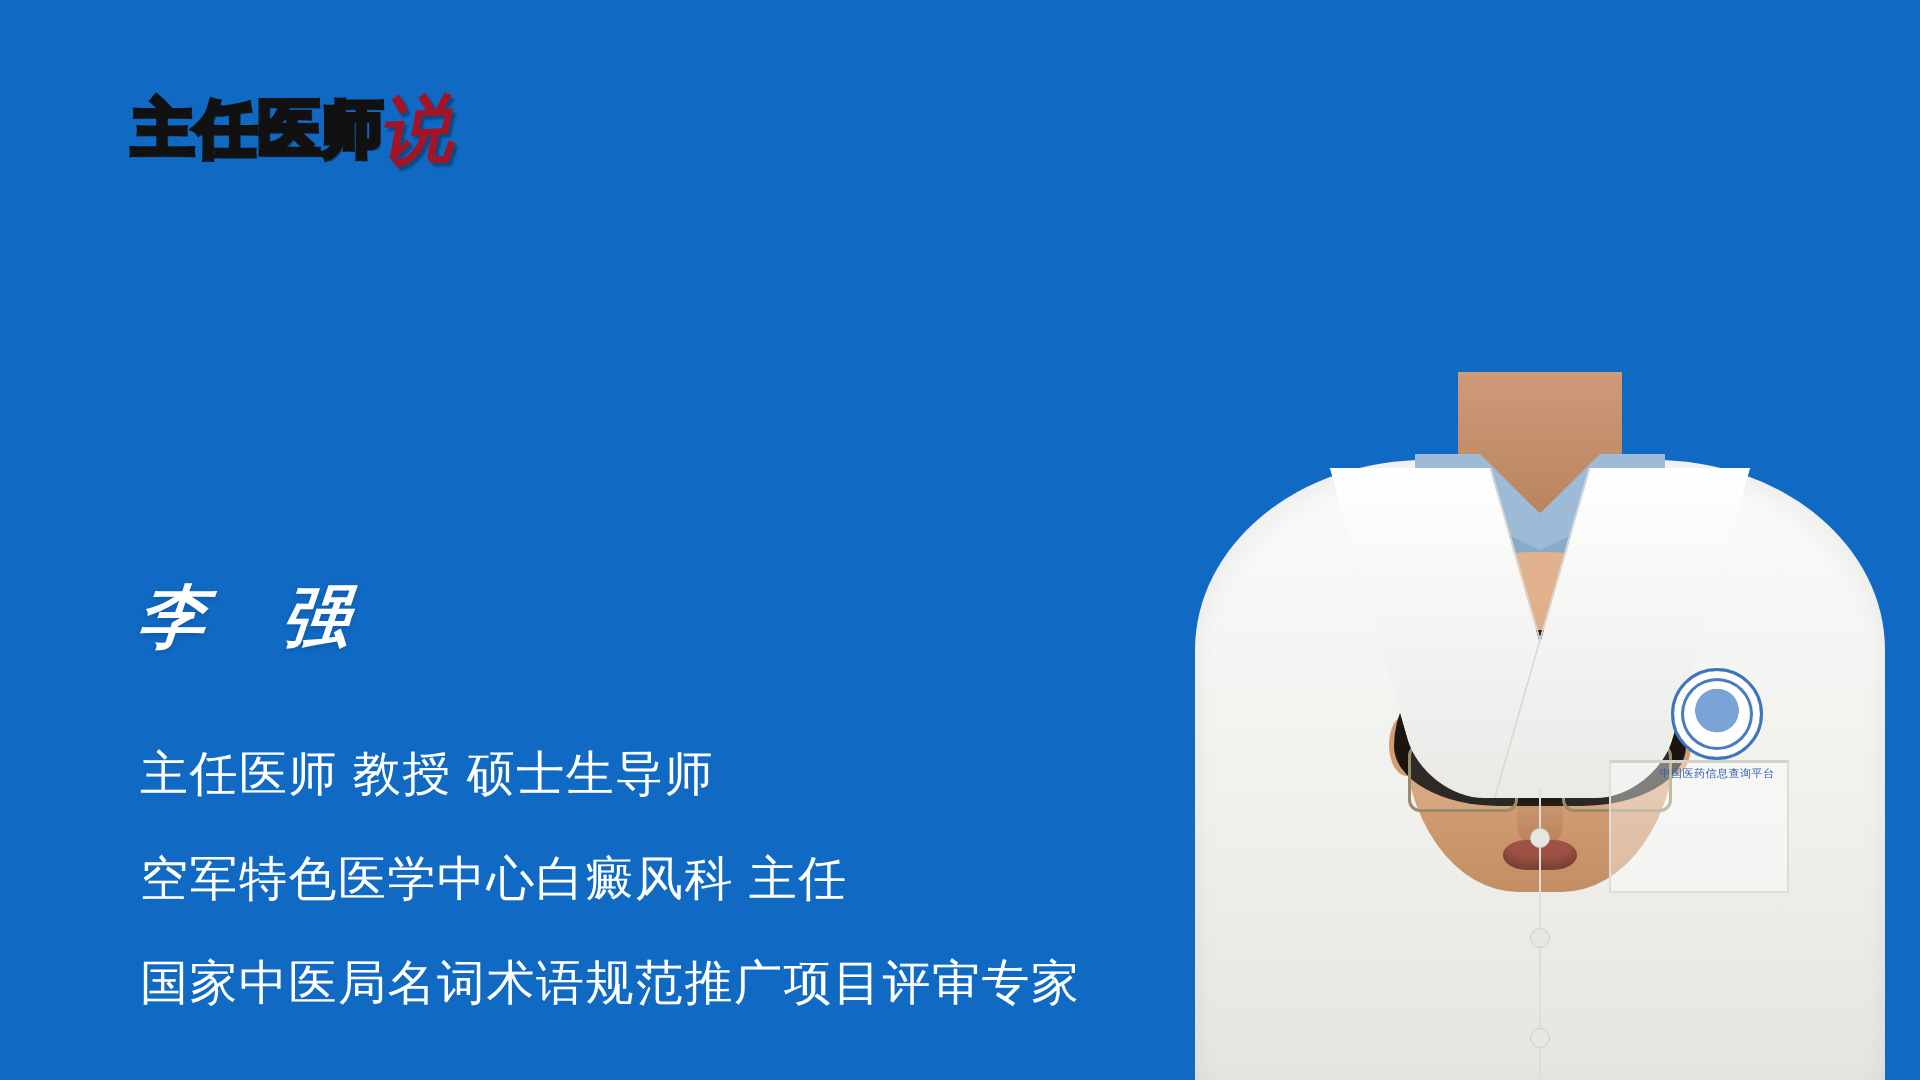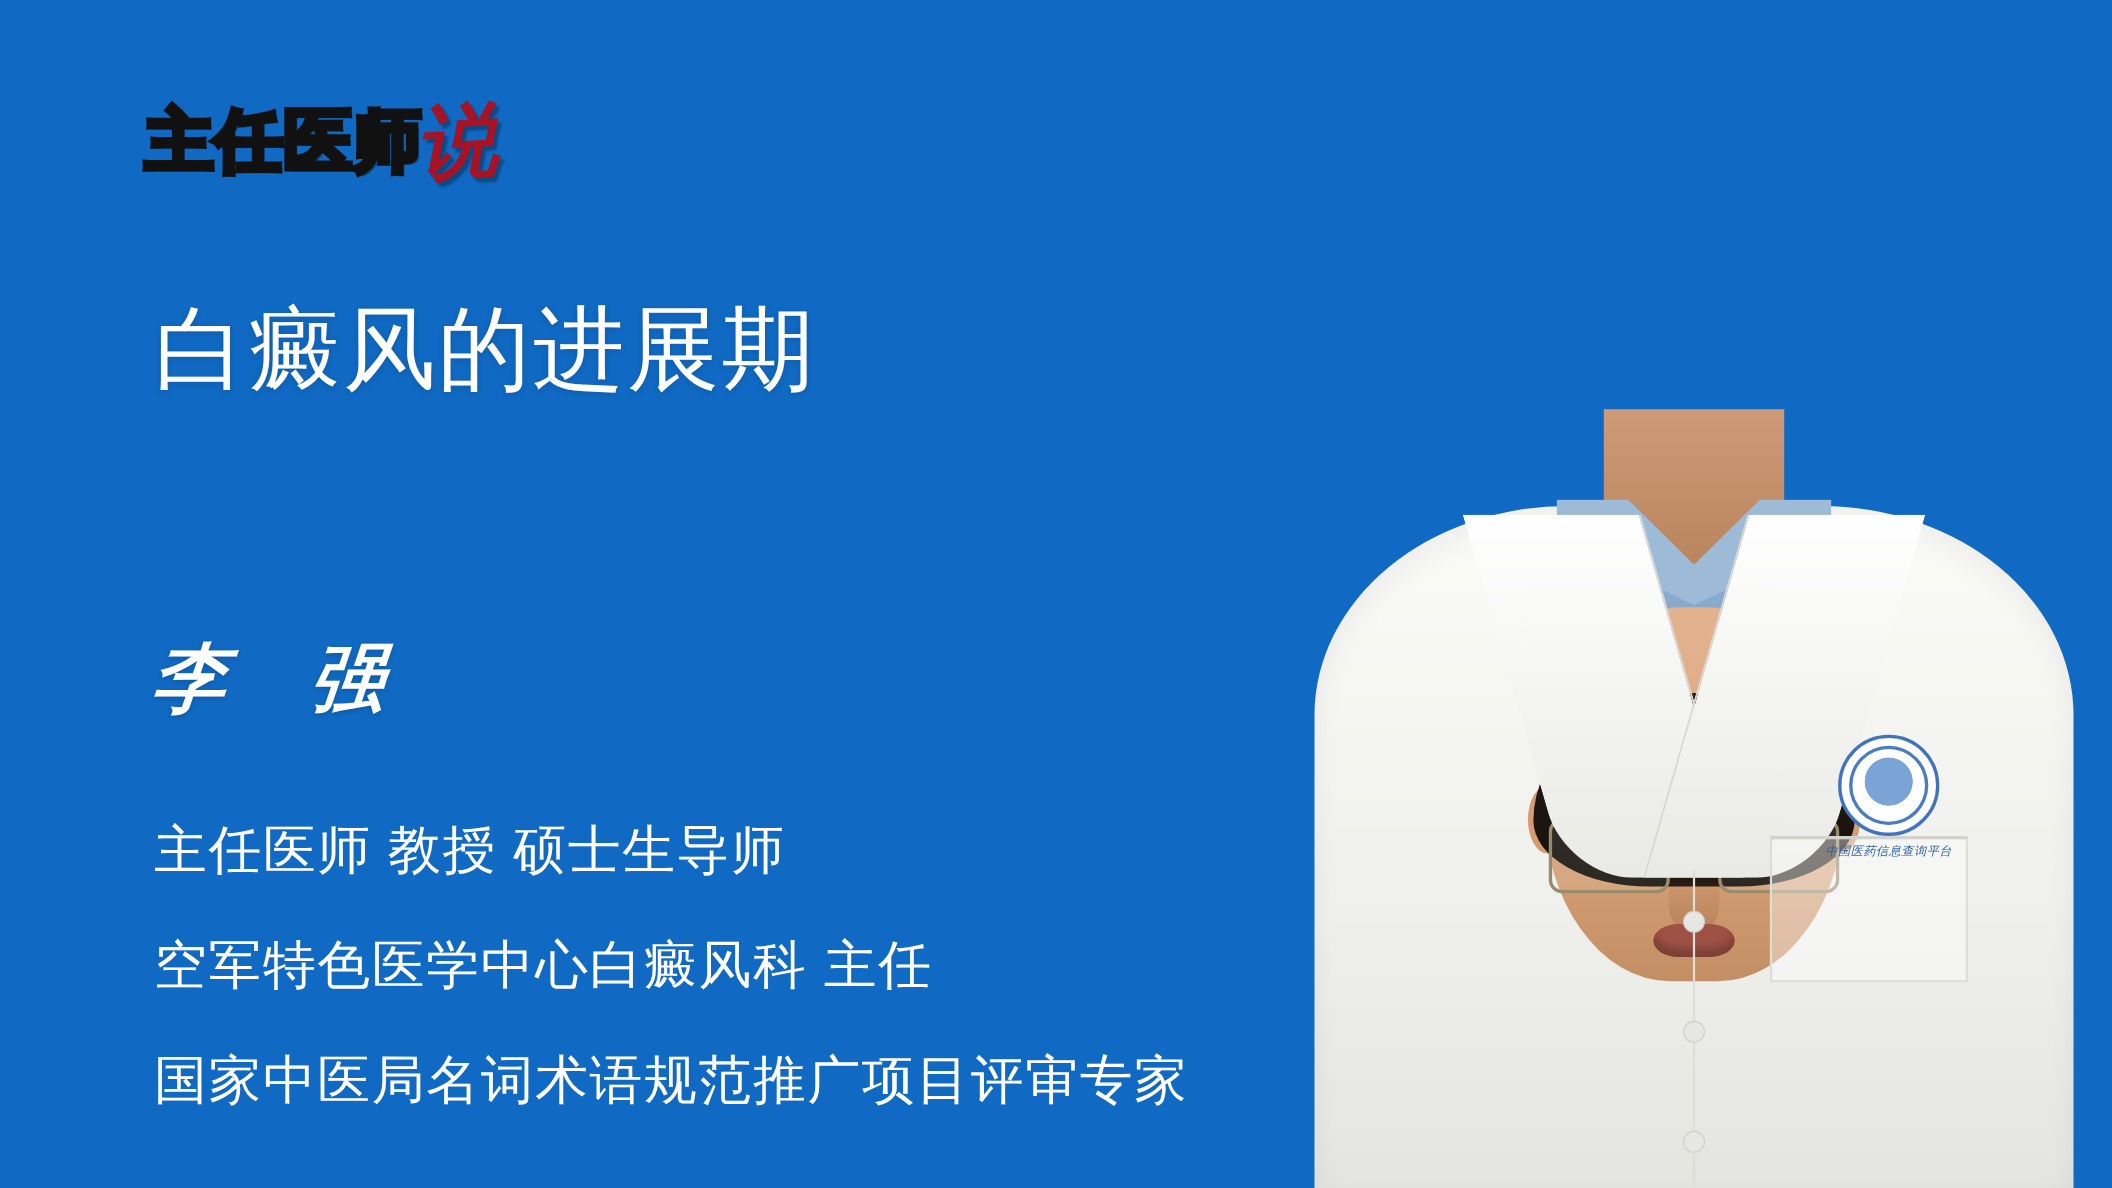--- a/index.html
+++ b/index.html
@@ -283,21 +283,20 @@
     border-top: 3px solid #d2d2ce;
     background: rgba(255,255,255,0.4);
   }
   .dp-badge {
     position: absolute;
     right: 104px;
     top: 208px;
     width: 128px;
     text-align: center;
     color: #2f63ae;
-    font-style: italic;
   }
   .dp-badge-ring {
     width: 86px;
     height: 86px;
     margin: 0 auto;
     border-radius: 50%;
     border: 3px solid #3f74bd;
     background: radial-gradient(circle at 50% 46%, #7aa3d6 0 34%, #ffffff 35% 100%);
     box-shadow: inset 0 0 0 7px #ffffff, inset 0 0 0 10px #4a7cc0;
   }
@@ -335,21 +334,20 @@
 <body>
 
 <div id="stage">
 
   <div class="brand">
     <span class="brand-main">主任医师</span>
     <span class="brand-accent">说</span>
   </div>
 
   <div class="title-block">
-    <div class="title-line">白癜风的进展期</div>
   </div>
 
   <div class="doctor-name">李 强</div>
 
   <div class="credentials">
     <div class="credential-line">主任医师  教授  硕士生导师</div>
     <div class="credential-line">空军特色医学中心白癜风科  主任</div>
     <div class="credential-line">国家中医局名词术语规范推广项目评审专家</div>
   </div>
 

